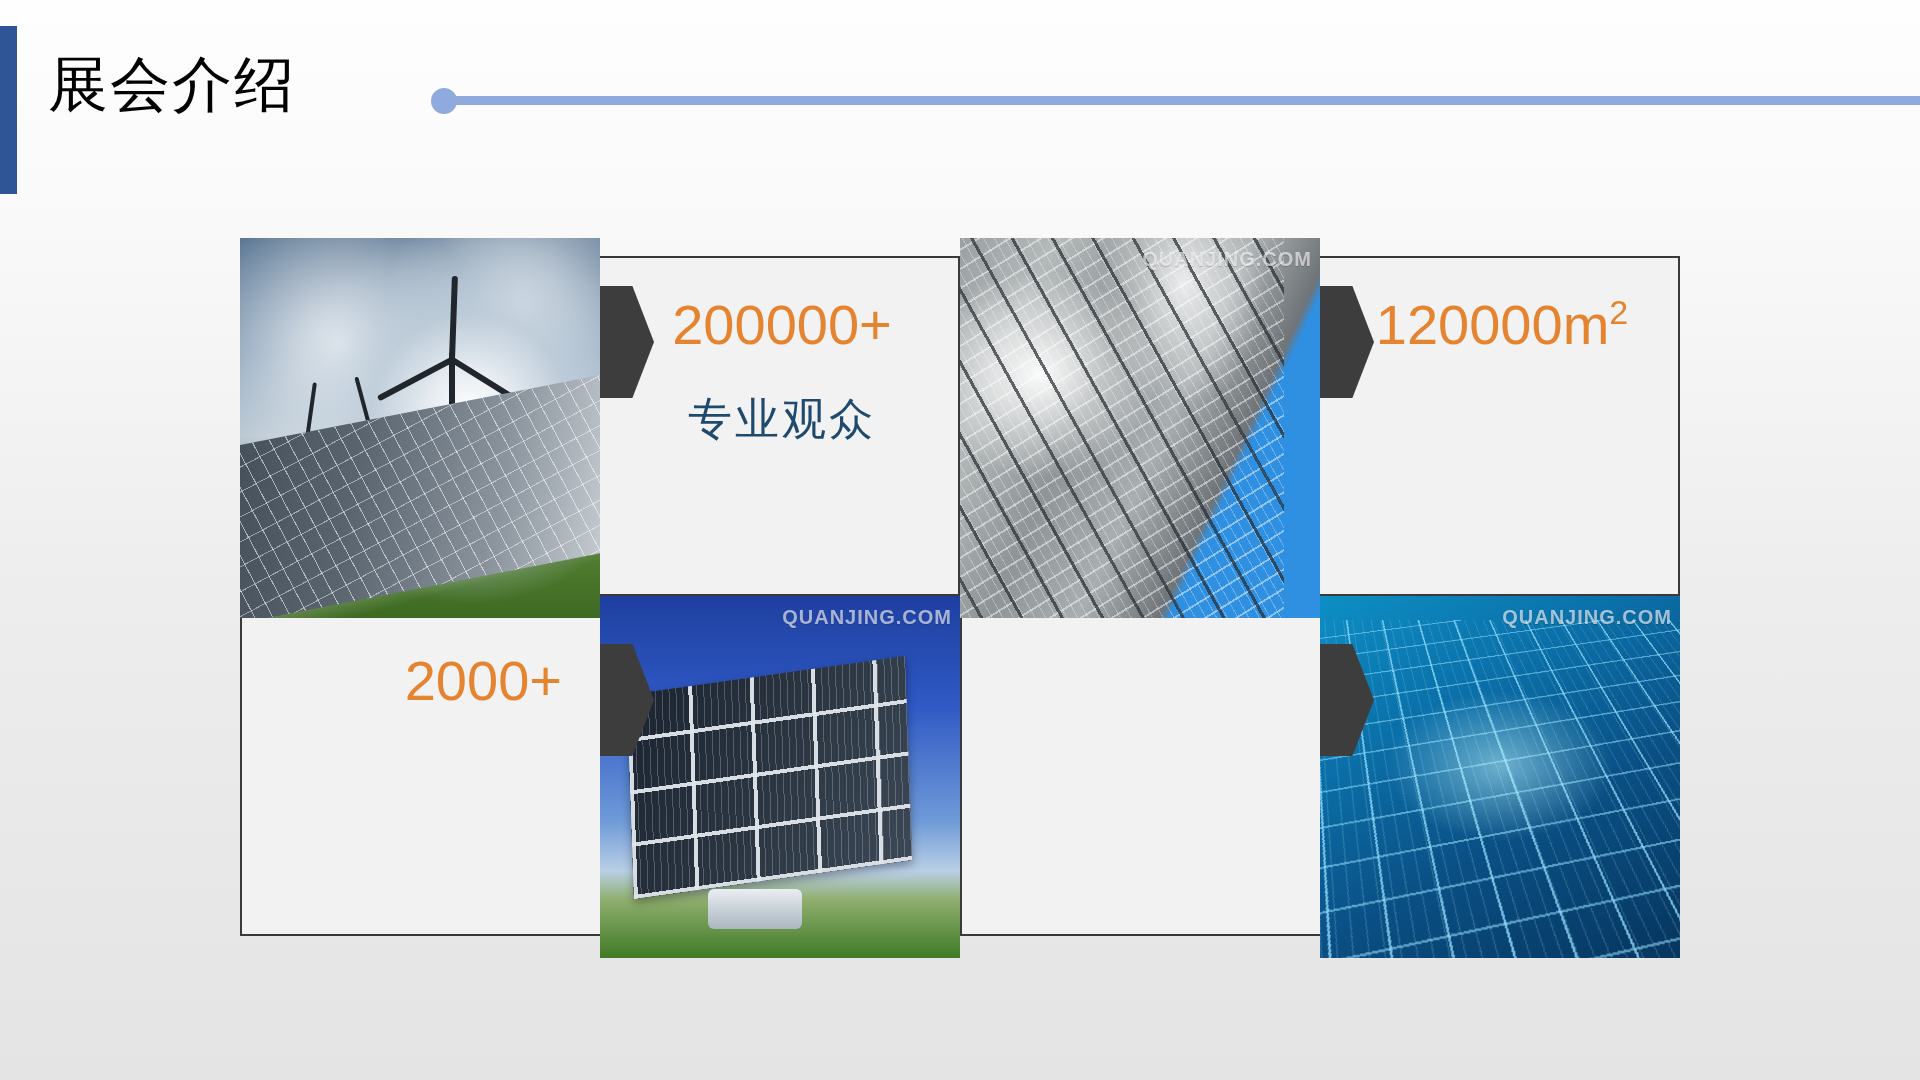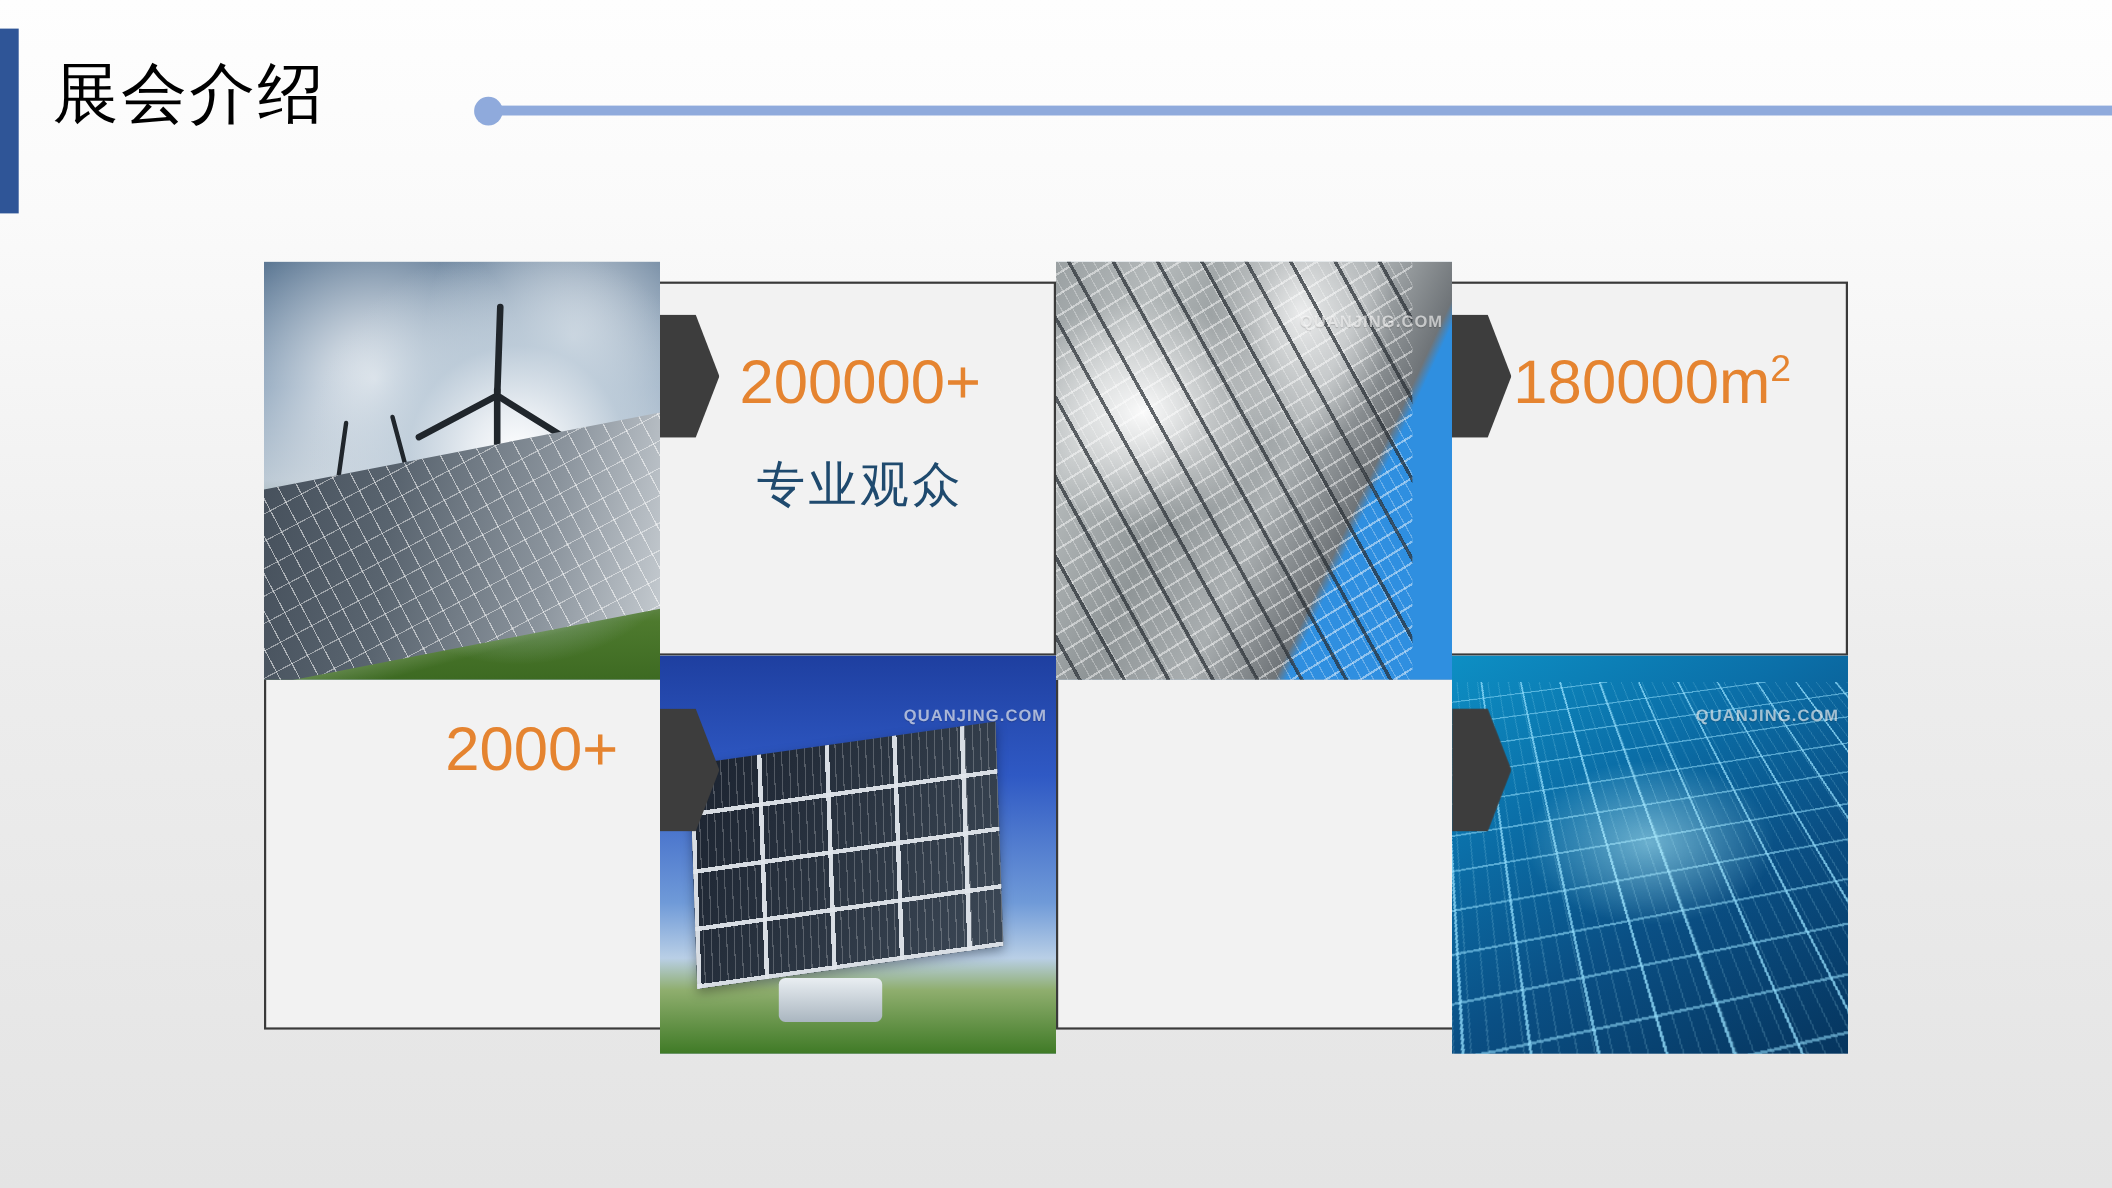--- a/index.html
+++ b/index.html
@@ -62,26 +62,25 @@
     overflow:hidden;
     z-index:3;
     background:#9fb2c4;
   }
   .photo.on-left{ left:-2px; }
   .photo.on-right{ right:-2px; }
   .row.bottom .photo{ top:-2px; height:362px; }
 
   .photo .wm{
     position:absolute; top:10px; right:8px;
-    font-size:15px; letter-spacing:1px; font-weight:bold;
+    font-size:20px; letter-spacing:1px; font-weight:bold;
     color:rgba(255,255,255,.62);
     text-shadow:0 1px 1px rgba(0,0,0,.18);
     pointer-events:none;
     font-family:"Liberation Sans",sans-serif;
-    margin-top:36px;
   }
 
   
   .art{position:absolute; inset:0;}
   
   .art-wind{
     background:
       linear-gradient(165deg,rgba(255,255,255,.0) 55%, rgba(255,255,255,.55) 72%, rgba(255,255,255,0) 86%),
       radial-gradient(circle at 64% 46%, #ffffff 0%, #e8edf2 13%, rgba(190,205,218,.75) 32%, rgba(120,142,166,0) 62%),
       radial-gradient(ellipse at 28% 28%, rgba(255,255,255,.85) 0%, rgba(255,255,255,0) 38%),
@@ -167,21 +166,21 @@
     left:358px;
     clip-path:polygon(0 0, 60% 0, 100% 50%, 60% 100%, 0 100%);
   }
   .chevron.bot{ top:46px; }
 
   
   .stat{
     position:absolute; top:0; width:360px; height:100%;
     display:flex; flex-direction:column;
     align-items:center; justify-content:flex-start;
-    padding-top:60px;
+    padding-top:38px;
     z-index:2;
   }
   .stat.at-right{ left:360px; }
   .stat.at-left{ left:0; align-items:flex-end; padding-right:34px; }
   .row.bottom .stat.at-left{ padding-right:40px; }
 
   .stat-value{
     font-size:56px; color:#E58430; line-height:1.05;
     font-weight:400; letter-spacing:0px; white-space:nowrap;
   }
@@ -233,21 +232,21 @@
 
     <div class="card c-right">
       <div class="photo on-left">
         <div class="art art-silver">
             <div class="cells"></div>
           </div>
         <div class="wm">QUANJING.COM</div>
       </div>
       <div class="chevron point-right"></div>
       <div class="stat at-right">
-        <div class="stat-value"><span>180000m</span><span class="sup">2</span></div>
+        <div class="stat-value"><span>120000m</span><span class="sup">2</span></div>
       </div>
     </div>
   </div>
 
   <div class="row bottom">
 
     <div class="card c-left">
       <div class="stat at-left">
         <div class="stat-value">2000+</div>
       </div>

